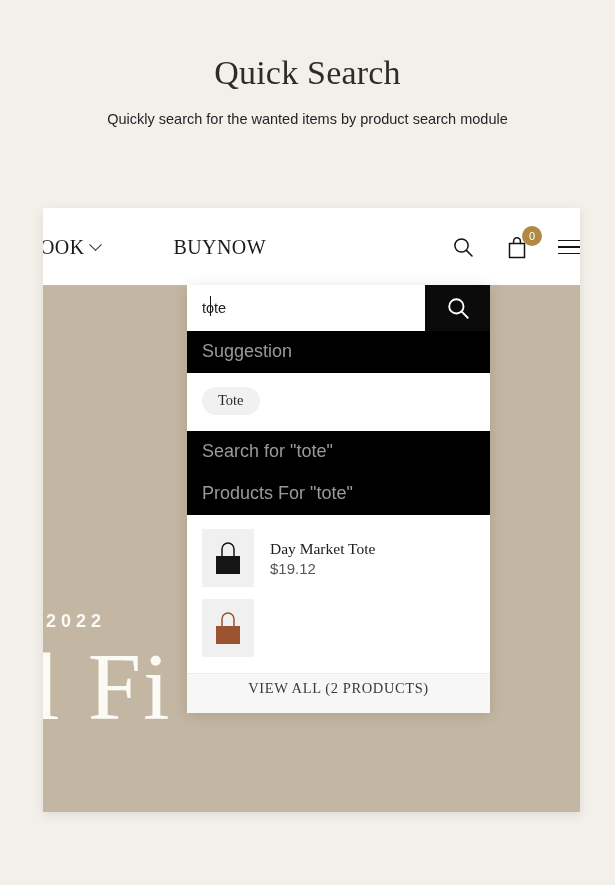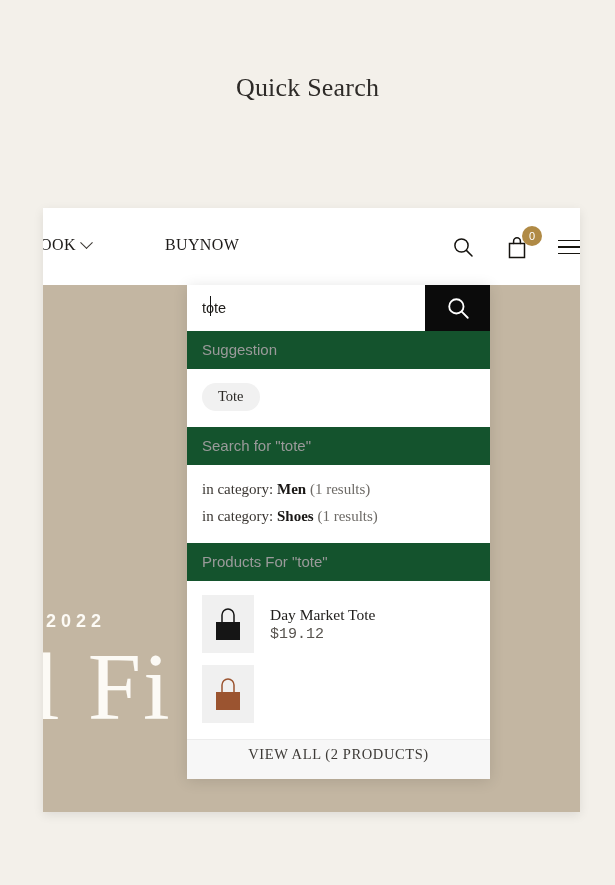--- a/index.html
+++ b/index.html
@@ -8,25 +8,24 @@
     background: #f3f0ea;
     font-family: "Liberation Sans", sans-serif;
     overflow: hidden;
   }
   body { position: relative; }
 
   
   .page-head { text-align: center; padding-top: 54px; }
   .page-title {
     font-family: "Liberation Serif", serif;
-    font-size: 26px;
+    font-size: 34px;
     font-weight: 400;
     color: #2e2b28;
     letter-spacing: 0.2px;
-    margin-top: 19px;
   }
   .page-sub {
     margin-top: 19px;
     font-size: 14.5px;
     color: #25242a;
     font-family: "Liberation Sans", sans-serif;
   }
 
   
   .mock {
@@ -42,21 +41,21 @@
     position: absolute; left: 0; top: 0;
     width: 537px; height: 77px;
     background: #ffffff;
   }
   .nav-left {
     position: absolute; left: 0; top: 28px;
     display: flex; align-items: center;
   }
   .nav-item {
     font-family: "Liberation Serif", serif;
-    font-size: 16px;
+    font-size: 20px;
     color: #1d1b19;
     letter-spacing: 0.4px;
     display: flex; align-items: center; gap: 6px;
   }
   .nav-item.lookbook { margin-left: -3px; }
   .nav-item.buynow { margin-left: 74px; }
   .chev {
     width: 9px; height: 9px;
     border-right: 1.4px solid #3a3631;
     border-bottom: 1.4px solid #3a3631;
@@ -127,23 +126,23 @@
     width: 1.4px; height: 20px; background: #141414; z-index: 40;
   }
   .search-go {
     width: 65px; height: 46px;
     background: #0b0b0b;
     display: flex; align-items: center; justify-content: center;
     flex: none;
   }
   .panel { background: #fff; }
   .sec-head {
-    background: #14532d;
+    background: #000000;
     padding: 10px 15px 11px;
-    font-size: 15px;
+    font-size: 18px;
     color: #9a9a9a;
     font-family: "Liberation Sans", sans-serif;
   }
   .sugg-body { padding: 14px 15px 16px; }
   .tag {
     display: inline-block;
     background: #f1f1f1;
     border-radius: 16px;
     padding: 5px 16px 6px;
     font-family: "Liberation Serif", serif;
@@ -171,41 +170,42 @@
     display: flex; align-items: center; justify-content: center;
   }
   .prod-meta { margin-left: 16px; }
   .prod-name {
     font-family: "Liberation Serif", serif;
     font-size: 15.5px;
     color: #22201e;
     line-height: 1.25;
   }
   .prod-price {
-    font-family: Liberation Mono, monospace;
+    font-family: Liberation Sans, sans-serif;
     font-size: 15px;
     color: #58544f;
     margin-top: 2px;
   }
   .view-all {
     background: #f7f7f7;
     text-align: center;
     padding: 6px 0 16px;
     font-family: "Liberation Serif", serif;
     font-size: 14.5px;
     letter-spacing: 0.6px;
     color: #3d3a36;
     border-top: 1px solid #ececec;
   }
 </style>
 </head>
 <body>
 
 <div class="page-head">
   <div class="page-title">Quick Search</div>
+  <div class="page-sub">Quickly search for the wanted items by product search module</div>
 </div>
 
 <div class="mock">
 
   <div class="hero">
     <div class="hero-year">2022</div>
     <div class="hero-big">l Fi</div>
   </div>
 
   <div class="site-header">
@@ -255,32 +255,20 @@
   </div>
 
   <div class="panel">
 
     <div class="sec-head">Suggestion</div>
     <div class="sugg-body">
       <span class="tag">Tote</span>
     </div>
 
     <div class="sec-head">Search for "tote"</div>
-    <div class="cat-list">
-      <div class="cat-row">
-        <span>in category:</span>
-        <b>Men</b>
-        <span class="cnt">(1 results)</span>
-      </div>
-      <div class="cat-row">
-        <span>in category:</span>
-        <b>Shoes</b>
-        <span class="cnt">(1 results)</span>
-      </div>
-    </div>
 
     <div class="sec-head">Products For "tote"</div>
     <div class="prod-list">
 
       <div class="prod-row">
         <div class="thumb">
           <svg width="34" height="40" viewBox="0 0 34 40">
             <path d="M11 19 V11 a6 6 0 0 1 12 0 V19" fill="none" stroke="#151515" stroke-width="1.5"></path>
             <rect x="5" y="18" width="24" height="18" fill="#151515"></rect>
           </svg>

